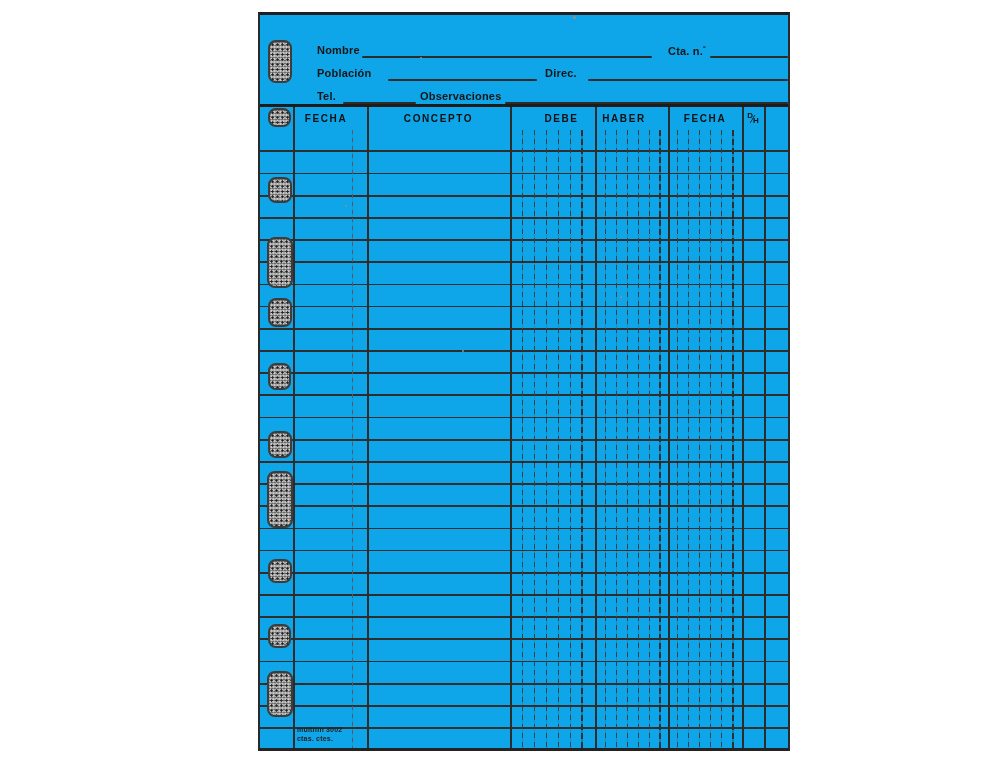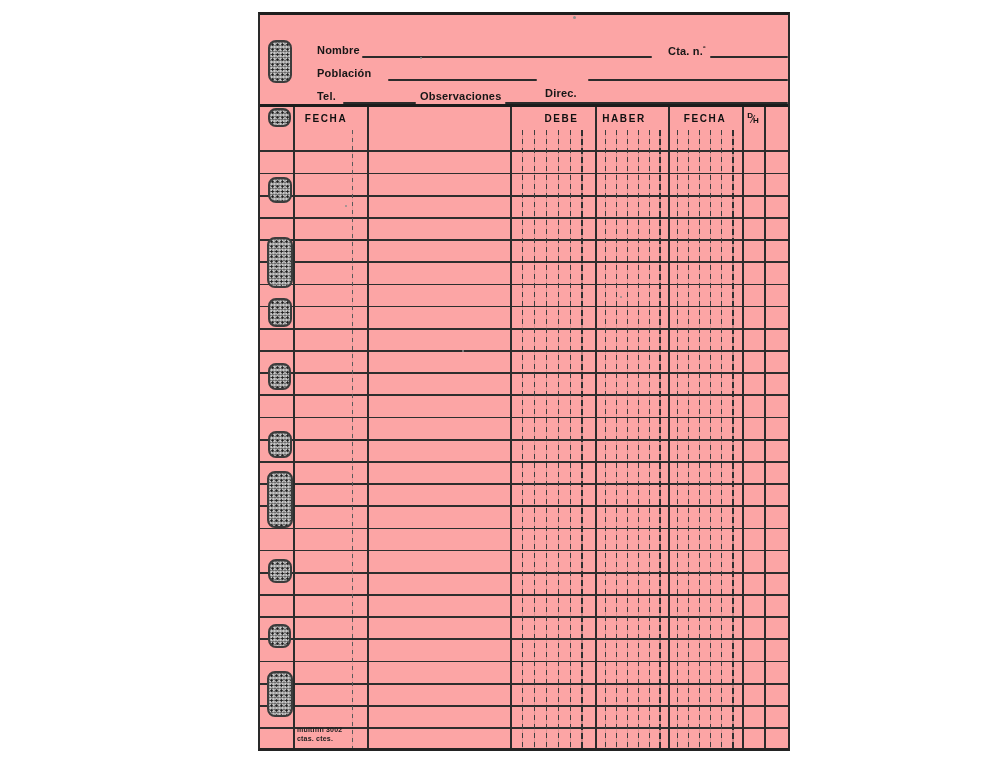--- a/index.html
+++ b/index.html
@@ -1,20 +1,20 @@
 <!DOCTYPE html>
 <html><head>
 <meta charset="utf-8">
 <style>
   html,body{margin:0;padding:0;background:#ffffff;}
   .page{position:relative;width:1000px;height:762px;background:#ffffff;overflow:hidden;
         font-family:"Liberation Sans", sans-serif;color:#1b1b1b;}
   .card{position:absolute;left:258px;top:12px;width:532px;height:739px;box-sizing:border-box;
         border-top:3px solid #1e1e1e;border-left:2px solid #2a2a2a;border-right:2px solid #2a2a2a;
-        border-bottom:3px solid #232323;background:#fca5a5;}
+        border-bottom:3px solid #232323;background:#0ea5e9;}
   
   .flabel{position:absolute;font-size:11px;font-weight:700;letter-spacing:.2px;color:#161616;white-space:nowrap;}
   .sup{font-size:7px;vertical-align:super;}
   .uline{position:absolute;height:2px;background:#2b2b2b;border-radius:1px;}
   
   .table{position:absolute;left:0;top:89px;width:528px;height:641px;border-top:3px solid #1c1c1c;}
   .th{position:absolute;top:0;height:23px;display:flex;align-items:center;justify-content:center;
       font-size:10px;font-weight:700;letter-spacing:1.6px;color:#101010;}
   .vline{position:absolute;top:0;height:641px;width:2px;background:#2c2c2c;}
   .vdash{position:absolute;top:23px;bottom:0;width:1px;
@@ -57,31 +57,32 @@
     <div class="hole" style="top:609px;height:24px;width:23px;"></div>
     <div class="hole" style="top:656px;height:46px;width:26px;left:7px;"></div>
 
     <span class="flabel" style="left:57px;top:29px;">Nombre</span>
     <div class="uline" style="left:102px;top:41px;width:290px;"></div>
     <span class="flabel" style="left:408px;top:29px;"><span>Cta. n.</span><span class="sup">º</span></span>
     <div class="uline" style="left:450px;top:41px;width:78px;"></div>
 
     <span class="flabel" style="left:57px;top:52px;">Población</span>
     <div class="uline" style="left:128px;top:64px;width:149px;"></div>
-    <span class="flabel" style="left:285px;top:52px;margin-top:20px;">Direc.</span>
+    <span class="flabel" style="left:285px;top:52px;">Direc.</span>
     <div class="uline" style="left:328px;top:64px;width:200px;"></div>
 
     <span class="flabel" style="left:57px;top:75px;">Tel.</span>
     <div class="uline" style="left:83px;top:87px;width:73px;"></div>
     <span class="flabel" style="left:160px;top:75px;">Observaciones</span>
     <div class="uline" style="left:245px;top:87px;width:283px;"></div>
 
     <div class="table">
 
       <div class="th" style="left:33px;width:66px;text-align:center;">FECHA</div>
+      <div class="th" style="left:107px;width:143px;">CONCEPTO</div>
       <div class="th" style="left:250px;width:103px;">DEBE</div>
       <div class="th" style="left:335px;width:58px;">HABER</div>
       <div class="th" style="left:408px;width:74px;">FECHA</div>
       <div class="th dh" style="left:482px;width:22px;letter-spacing:0;">
         <span class="t">D</span>
           <span class="s">⁄</span>
           <span class="b">H</span>
       </div>
 
       <div class="rows"></div>

